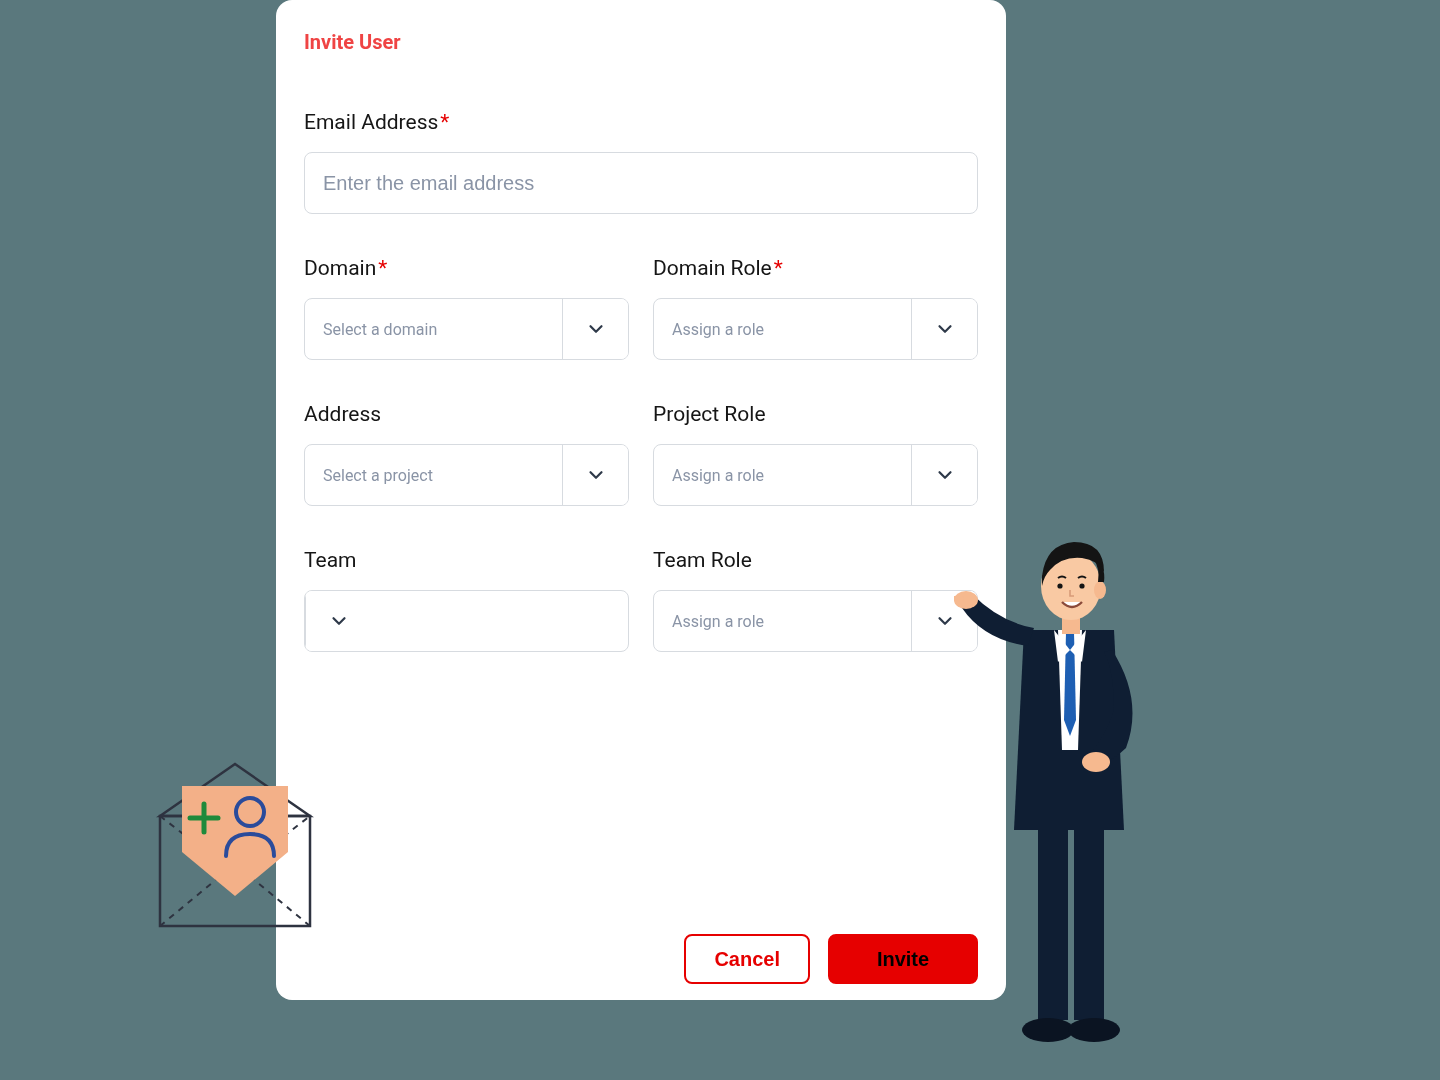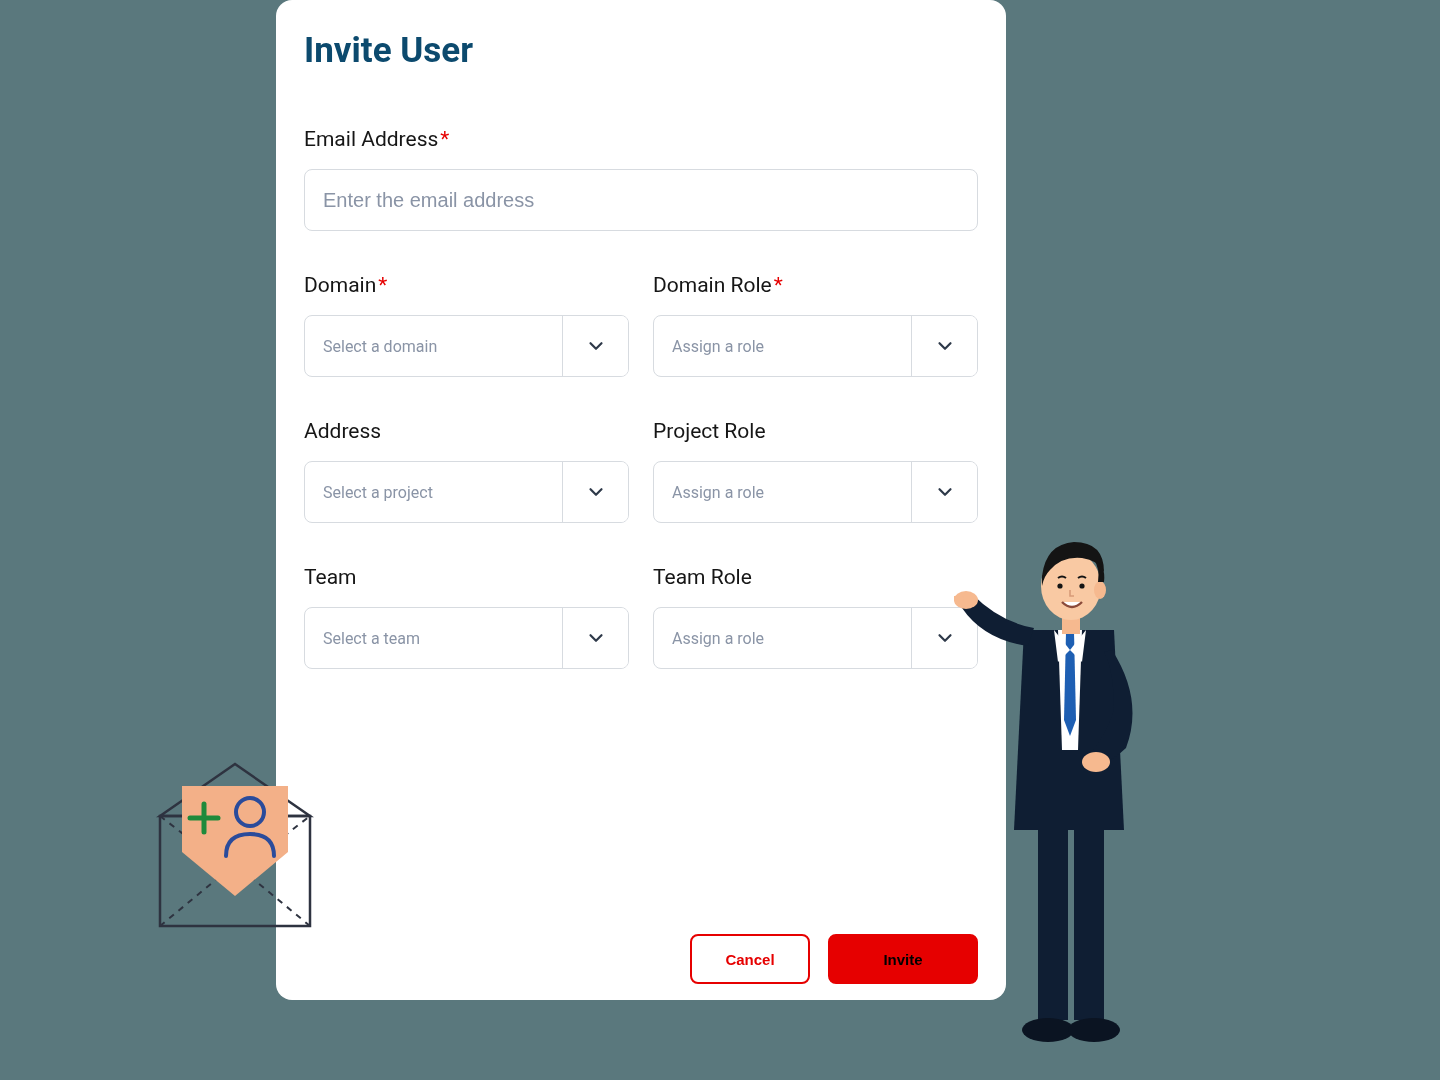--- a/index.html
+++ b/index.html
@@ -14,23 +14,23 @@
     position: absolute;
     left: 276px;
     top: 0;
     width: 730px;
     height: 1000px;
     background: #fff;
     border-radius: 16px;
     padding: 30px 28px 28px 28px;
   }
   .modal-title {
-    font-size: 35px;
+    font-size: 20px;
     font-weight: 700;
-    color: #0c4a6e;
+    color: #ef4444;
     margin-bottom: 56px;
   }
   .field-label {
     font-size: 21px;
     color: #161616;
     font-weight: 400;
     margin-bottom: 18px;
     display: block;
   }
   .req { color: #e60000; margin-left: 2px; }
@@ -82,21 +82,21 @@
     position: absolute;
     right: 28px;
     bottom: 16px;
     display: flex;
     gap: 18px;
   }
   .btn {
     height: 50px;
     min-width: 120px;
     border-radius: 8px;
-    font-size: 15px;
+    font-size: 20px;
     font-weight: 600;
     cursor: pointer;
     display: flex;
     align-items: center;
     justify-content: center;
     padding: 8px 28px;
   }
   .btn-cancel {
     background: #fff;
     color: #e60000;
@@ -193,21 +193,20 @@
             </svg>
         </div>
       </div>
     </div>
   </div>
 
   <div class="row-2">
     <div class="col">
       <label class="field-label">Team</label>
       <div class="select-wrap">
-        <div class="select-text">Select a team</div>
         <div class="select-btn">
           <svg width="22" height="22" viewBox="0 0 24 24" fill="none" stroke="#2f3a4a" stroke-width="2.4" stroke-linecap="round" stroke-linejoin="round">
               <polyline points="6 9 12 15 18 9"></polyline>
             </svg>
         </div>
       </div>
     </div>
     <div class="col">
       <label class="field-label">Team Role</label>
       <div class="select-wrap">

